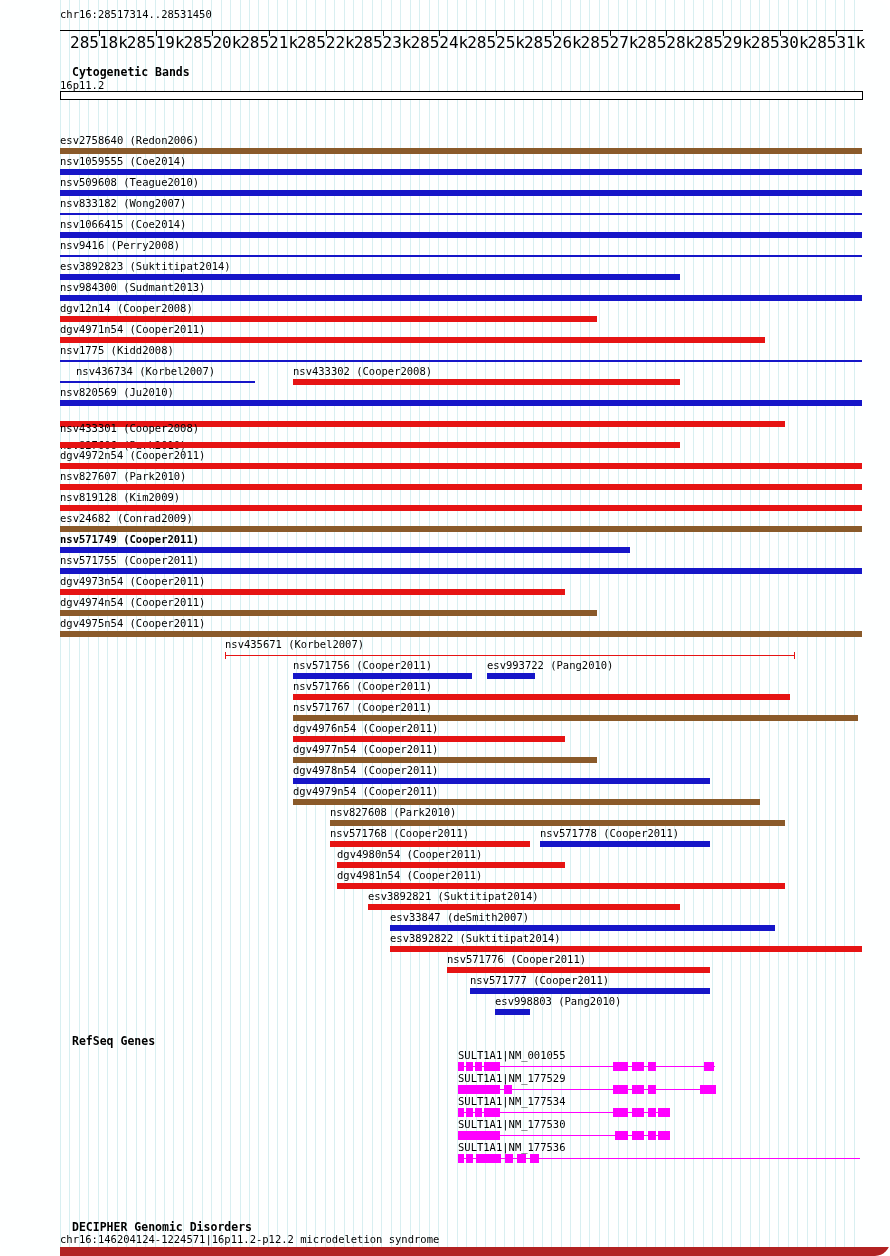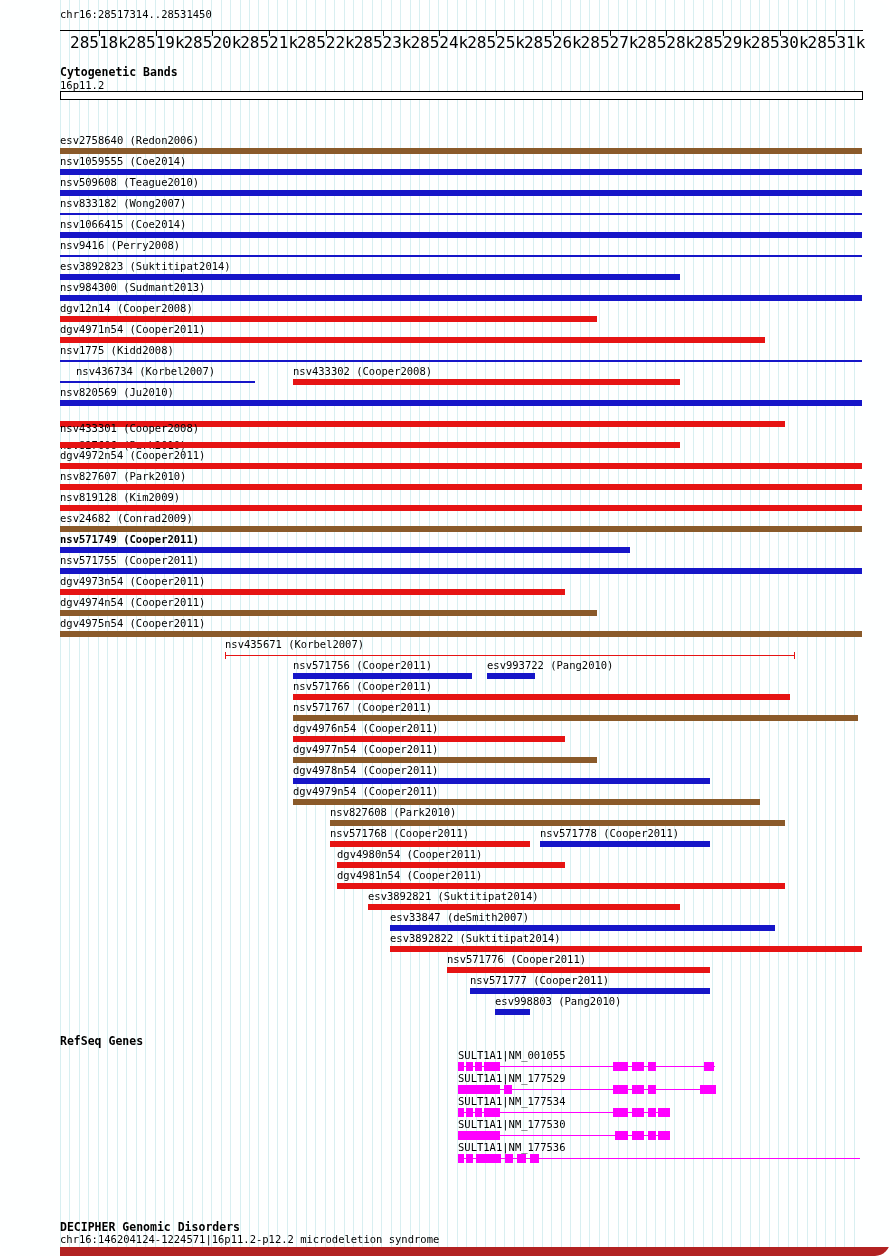--- a/index.html
+++ b/index.html
@@ -6,21 +6,21 @@
   .page{
     position:relative;width:890px;height:1256px;overflow:hidden;background:#feffff;
     font-family:"DejaVu Sans Mono",monospace;
     border-radius:15px;
   }
   .stripes{
     position:absolute;left:60px;top:0;width:803px;height:1256px;
     background:repeating-linear-gradient(to right,#d8eff1 0,#d8eff1 1px,transparent 1px,transparent 9.45px);
   }
   .lbl{position:absolute;font-size:10.5px;line-height:11px;color:#000;white-space:nowrap;}
-  .hdr{position:absolute;font-size:11.5px;line-height:12px;font-weight:bold;color:#000;white-space:nowrap;}
+  .hdr{position:absolute;font-size:11.5px;line-height:12px;font-weight:bold;color:#000;white-space:nowrap;padding-left:12px;}
   .ruler-line{position:absolute;left:60px;top:30px;width:803px;height:1px;background:#000;}
   .tick{position:absolute;top:31px;width:1px;height:5px;background:#000;}
   .tick-lab{position:absolute;top:37px;font-size:16px;line-height:11px;color:#000;white-space:nowrap;transform:translateX(-50%);}
   .band{position:absolute;left:60px;top:91px;width:801px;height:7px;background:#ffffff;border:1px solid #000;}
   .bar{position:absolute;}
   .bracket{position:absolute;box-sizing:border-box;}
   .bracket .mid{position:absolute;left:0;right:0;top:3px;height:1px;}
   .exon{position:absolute;}
   .gline{position:absolute;height:1px;}
 </style>

